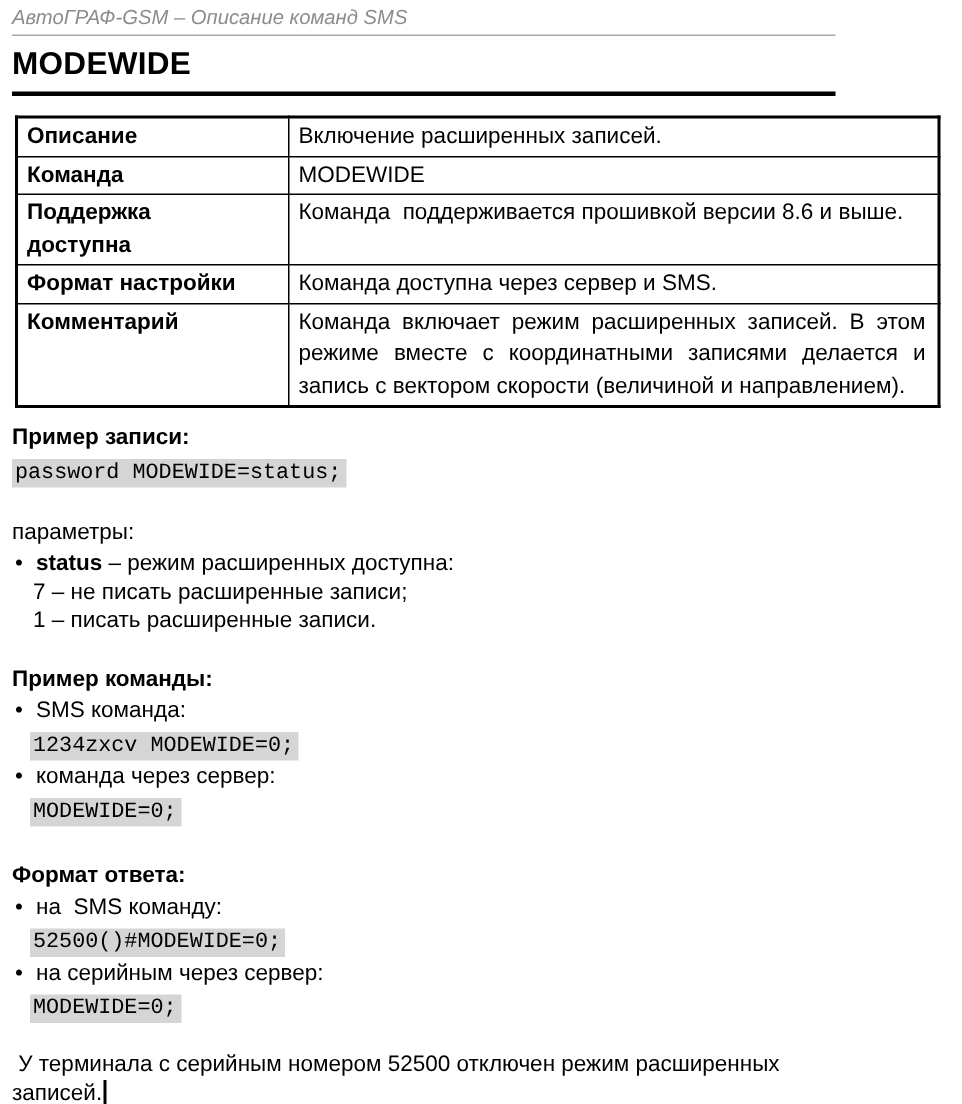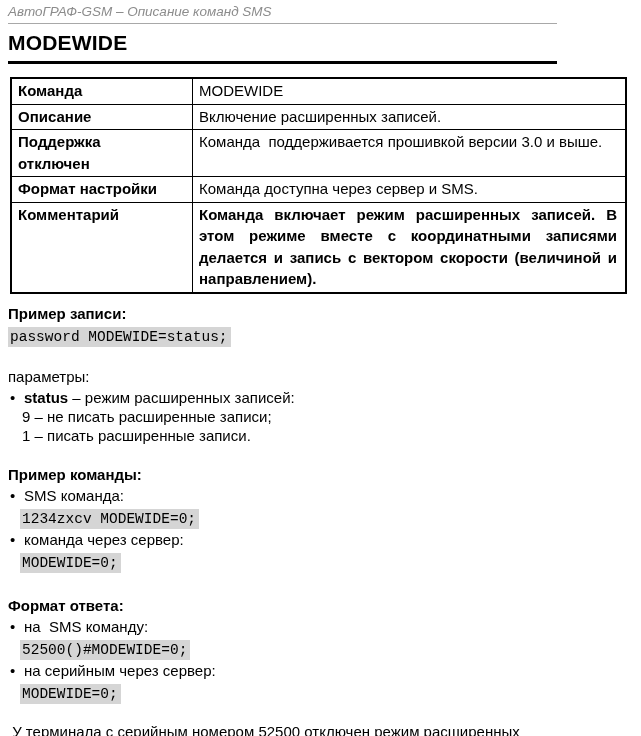--- a/index.html
+++ b/index.html
@@ -19,21 +19,21 @@
   .page-title{font-size:21px;font-weight:bold;margin:7px 0 0 0;line-height:24px;letter-spacing:.2px;}
   .title-rule{height:3px;background:#000;margin-top:6px;}
 
   
   table.cmd{border-collapse:collapse;margin:13px 0 0 2px;width:617px;table-layout:fixed;}
   table.cmd,table.cmd td{border:1px solid #000;}
   table.cmd{border:2px solid #000;}
   table.cmd td{vertical-align:top;padding:1px 6px 2px 6px;line-height:21.5px;}
   td.lbl{width:168px;font-weight:bold;}
   td.val{padding-left:9px;}
-  td.val.just{text-align:justify;padding-right:8px;font-weight:bold;}
+  td.val.just{text-align:justify;padding-right:8px;}
   .wrap2{display:inline-block;max-width:100px;}
 
   .bold{font-weight:bold;}
   .pre{white-space:pre-wrap;}
 
   
   .code{
     font-family:"Liberation Mono","DejaVu Sans Mono",monospace;
     font-size:14.5px;background:#d5d5d5;padding:1.5px 3px 2px 2px;line-height:18px;
   }
@@ -66,30 +66,30 @@
     <span>АвтоГРАФ-GSM – Описание команд SMS</span>
   </div>
   <hr class="header-rule">
 
   <div class="page-title">MODEWIDE</div>
   <div class="title-rule"></div>
 
   <table class="cmd">
     <tbody>
         <tr>
+      <td class="lbl">Описание</td>
+      <td class="val">Включение расширенных записей.</td>
+    </tr>
+    <tr>
       <td class="lbl">Команда</td>
       <td class="val">MODEWIDE</td>
     </tr>
     <tr>
-      <td class="lbl">Описание</td>
-      <td class="val">Включение расширенных записей.</td>
-    </tr>
-    <tr>
-      <td class="lbl"><span class="wrap2">Поддержка отключен</span></td>
-      <td class="val pre">Команда  поддерживается прошивкой версии 3.0 и выше.</td>
+      <td class="lbl"><span class="wrap2">Поддержка доступна</span></td>
+      <td class="val pre">Команда  поддерживается прошивкой версии 8.6 и выше.</td>
     </tr>
     <tr>
       <td class="lbl">Формат настройки</td>
       <td class="val">Команда доступна через сервер и SMS.</td>
     </tr>
     <tr>
       <td class="lbl">Комментарий</td>
       <td class="val just">Команда включает режим расширенных записей.  В этом режиме вместе с координатными записями делается и запись с вектором скорости (величиной и направлением).</td>
     </tr>
   </tbody>
@@ -97,23 +97,23 @@
 
   <div class="fmt-head">Пример записи:</div>
   <div class="codeline">
     <span class="code">password MODEWIDE=status;</span>
   </div>
 
   <div class="plain">параметры:</div>
 
   <div class="bullet-row gap19">
     <span class="blt">•</span>
-    <span><b class="bold">status</b><span> – режим расширенных записей:</span></span>
+    <span><b class="bold">status</b><span> – режим расширенных доступна:</span></span>
   </div>
-  <div class="sub">9 – не писать расширенные записи;</div>
+  <div class="sub">7 – не писать расширенные записи;</div>
   <div class="sub">1 – писать расширенные записи.</div>
 
   <div class="sec-head">Пример команды:</div>
 
   <div class="bullet-row">
     <span class="blt">•</span>
     <span class="pre">SMS команда:</span>
   </div>
   <div class="codeline ind">
     <span class="code">1234zxcv MODEWIDE=0;</span>

